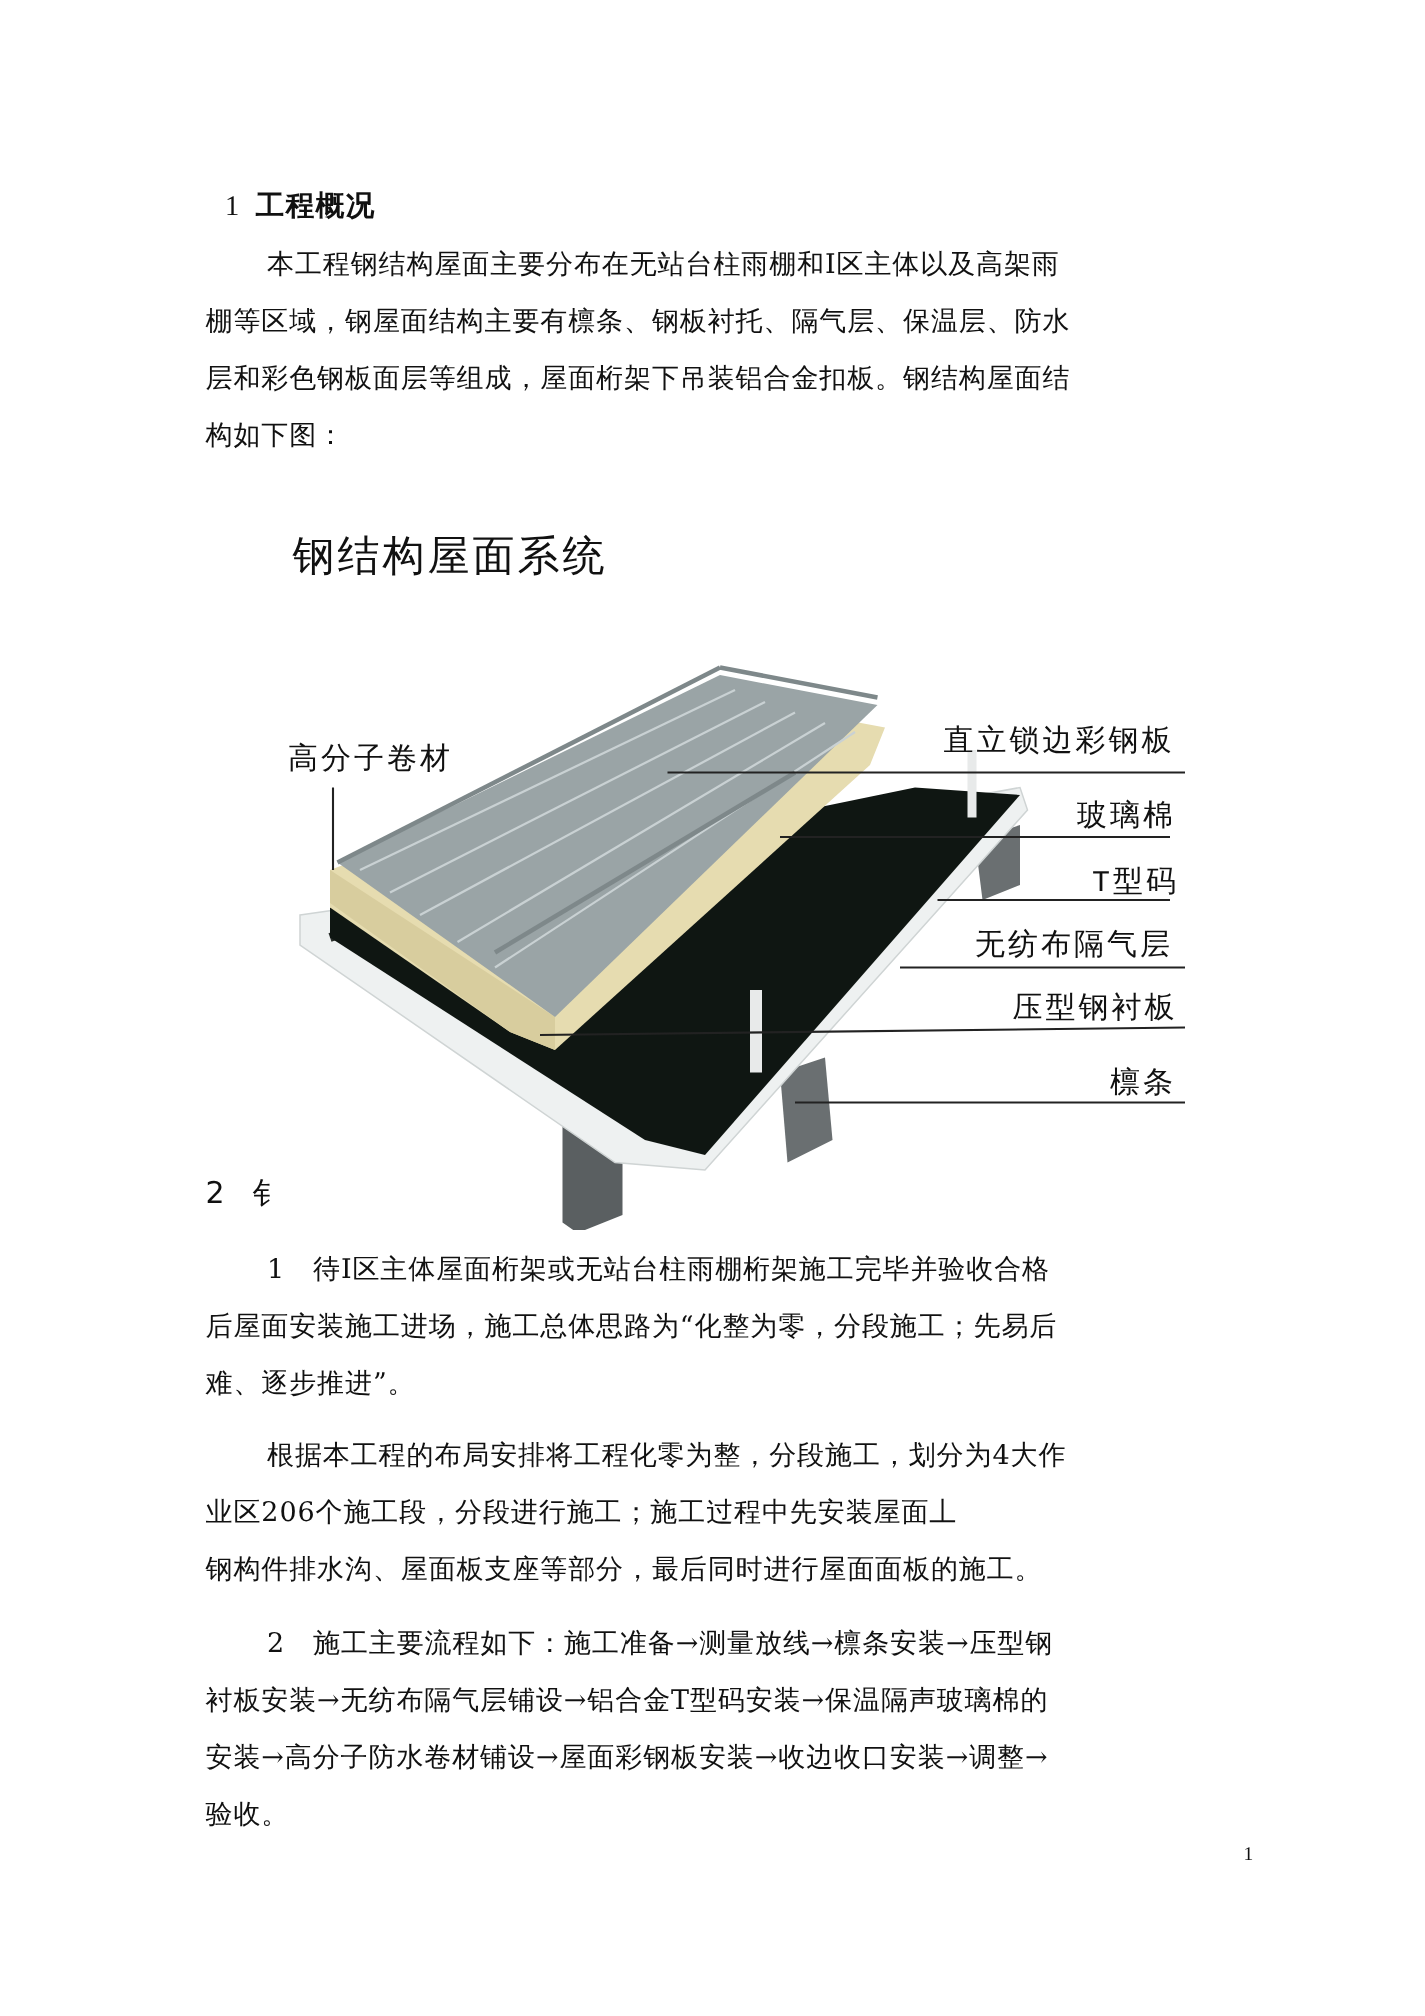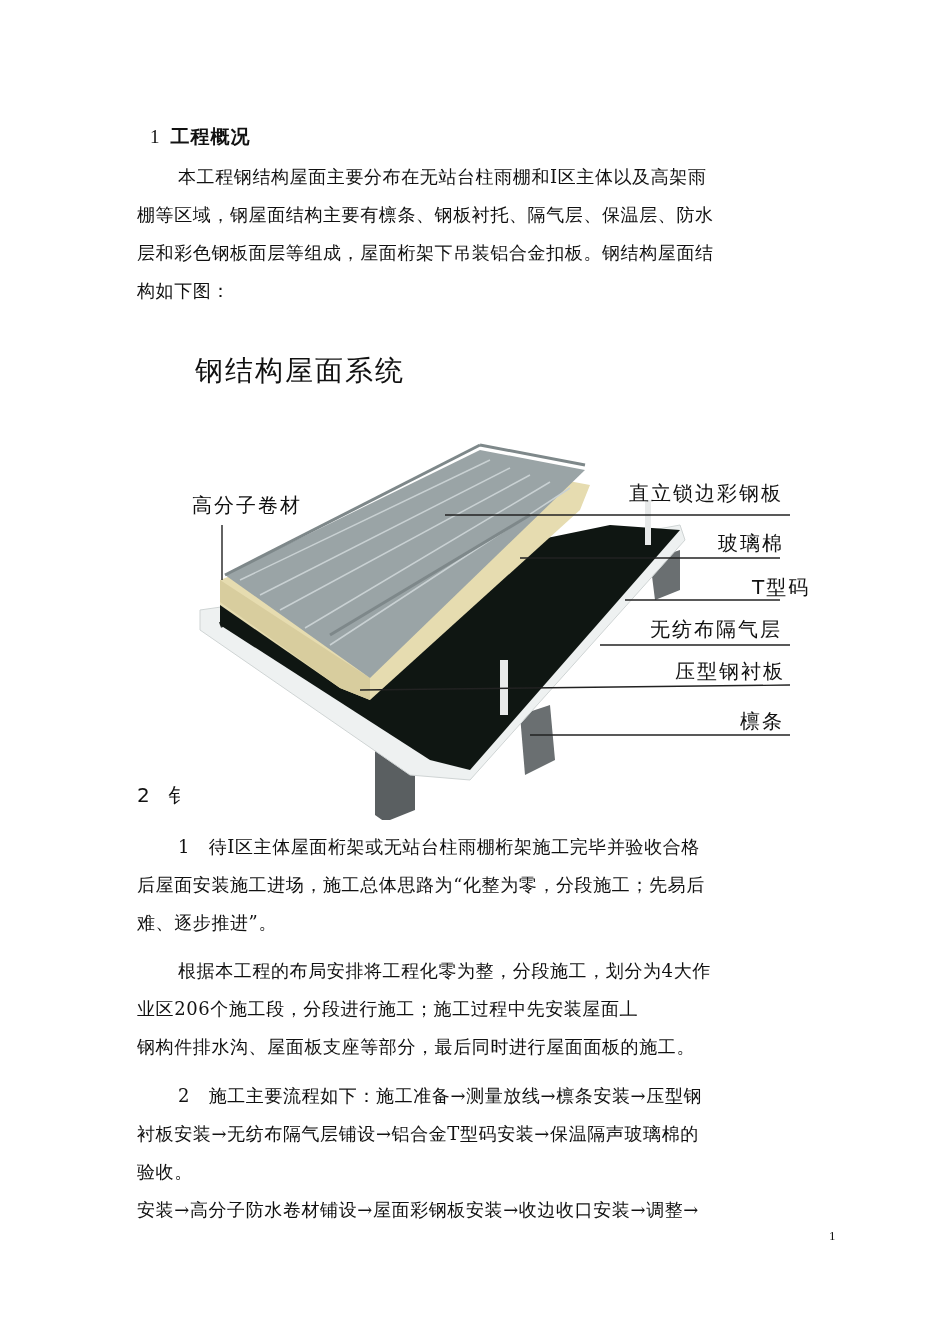--- a/index.html
+++ b/index.html
@@ -86,21 +86,21 @@
         <line x1="340" y1="128" x2="600" y2="128"></line>
         <line x1="445" y1="170" x2="600" y2="170"></line>
         <line x1="420" y1="215" x2="610" y2="215"></line>
         <line x1="180" y1="260" x2="610" y2="255"></line>
         <line x1="350" y1="305" x2="610" y2="305"></line>
       </g>
     </svg>
     <div class="callout" style="left:12px; top:62px;">高分子卷材</div>
     <div class="callout" style="left:449px; top:50px;">直立锁边彩钢板</div>
     <div class="callout" style="left:538px; top:100px;">玻璃棉</div>
-    <div class="callout" style="left:572px; top:144px;">T型码</div>
+    <div class="callout" style="left:548px; top:144px;font-family:Liberation Mono, monospace;">T型码</div>
     <div class="callout" style="left:470px; top:186px;">无纺布隔气层</div>
     <div class="callout" style="left:495px; top:228px;">压型钢衬板</div>
     <div class="callout" style="left:560px; top:278px;">檩条</div>
   </div>
 
   <div class="h2">
     <span>2</span>&nbsp;&nbsp;<span>钅</span>
   </div>
 
   <div class="para" style="top:828px;">
@@ -111,18 +111,18 @@
 
   <div class="para" style="top:952px;">
     <span class="line indent">根据本工程的布局安排将工程化零为整，分段施工，划分为4大作</span>
     <span class="line">业区206个施工段，分段进行施工；施工过程中先安装屋面丄</span>
     <span class="line">钢构件排水沟、屋面板支座等部分，最后同时进行屋面面板的施工。</span>
   </div>
 
   <div class="para" style="top:1077px;">
     <span class="line indent">2　施工主要流程如下：施工准备→测量放线→檩条安装→压型钢</span>
     <span class="line">衬板安装→无纺布隔气层铺设→铝合金T型码安装→保温隔声玻璃棉的</span>
+    <span class="line">安装→高分子防水卷材铺设→屋面彩钢板安装→收边收口安装→调整→</span>
     <span class="line">验收。</span>
-    <span class="line">安装→高分子防水卷材铺设→屋面彩钢板安装→收边收口安装→调整→</span>
   </div>
 
   <div class="pgnum">1</div>
 </div>
 
 </body></html>

